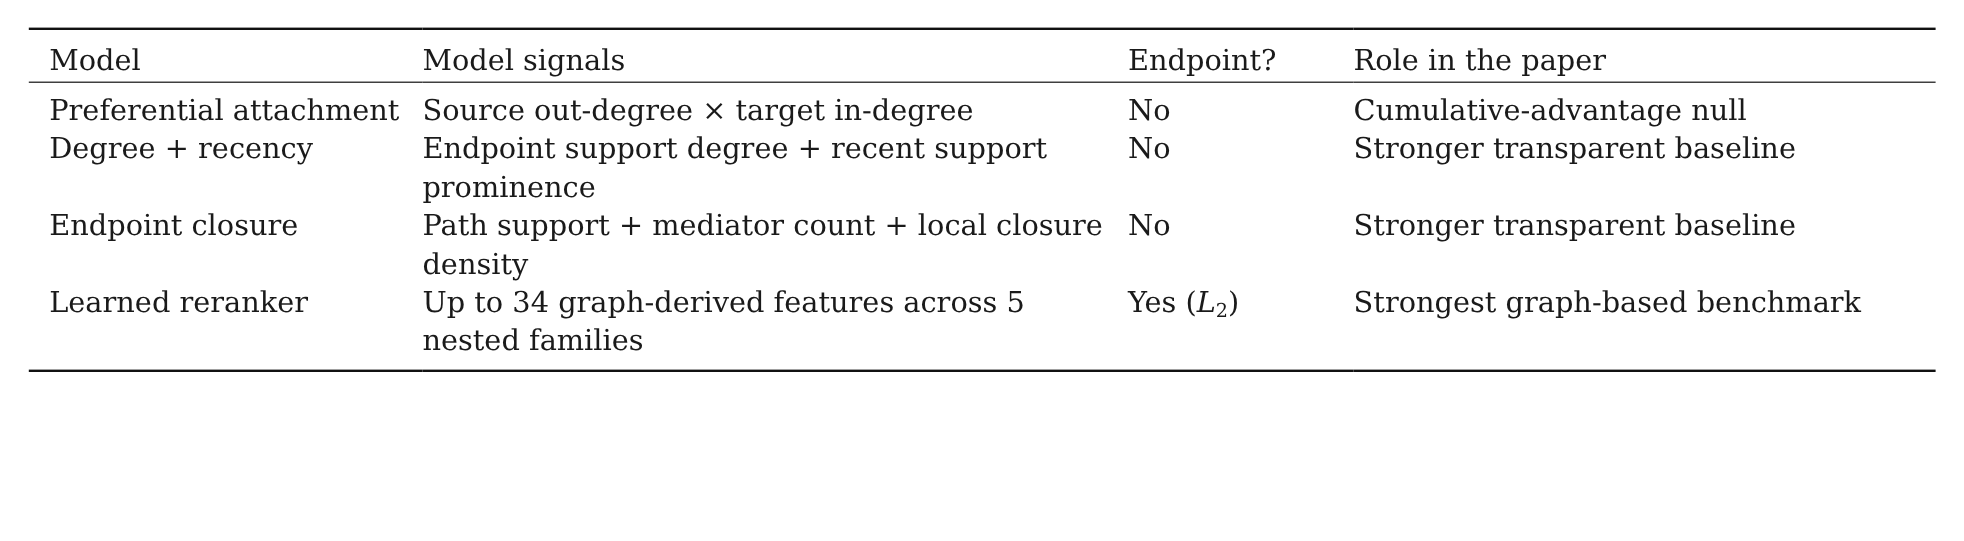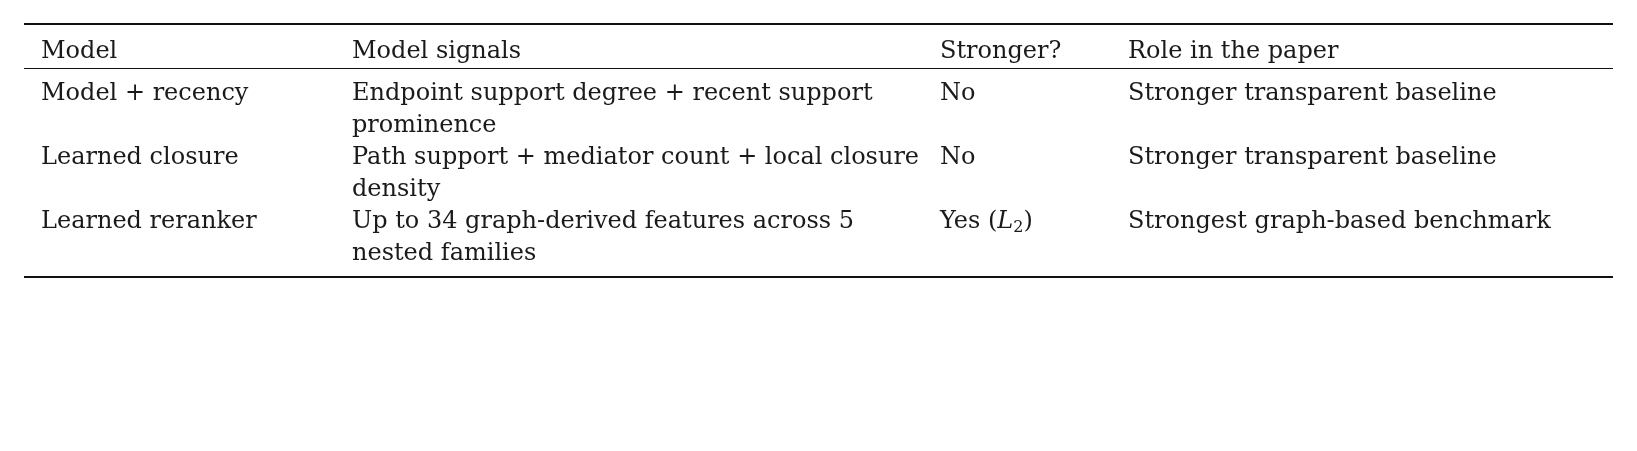--- a/index.html
+++ b/index.html
@@ -56,33 +56,39 @@
 </style>
 </head>
 <body>
 
 <div class="table-wrap">
   <table>
     <thead>
       <tr>
         <th class="c1">Model</th>
         <th class="c2">Model signals</th>
-        <th class="c3">Stronger?</th>
+        <th class="c3">Endpoint?</th>
         <th class="c4">Role in the paper</th>
       </tr>
     </thead>
     <tbody>
       <tr>
-        <td class="c1">Model + recency</td>
+        <td class="c1">Preferential attachment</td>
+        <td class="c2">Source out-degree × target in-degree</td>
+        <td class="c3">No</td>
+        <td class="c4">Cumulative-advantage null</td>
+      </tr>
+      <tr>
+        <td class="c1">Degree + recency</td>
         <td class="c2">Endpoint support degree + recent support prominence</td>
         <td class="c3">No</td>
         <td class="c4">Stronger transparent baseline</td>
       </tr>
       <tr>
-        <td class="c1">Learned closure</td>
+        <td class="c1">Endpoint closure</td>
         <td class="c2">Path support + mediator count + local closure density</td>
         <td class="c3">No</td>
         <td class="c4">Stronger transparent baseline</td>
       </tr>
       <tr>
         <td class="c1">Learned reranker</td>
         <td class="c2">Up to 34 graph-derived features across 5 nested families</td>
         <td class="c3"><span>Yes (</span><span class="math">L</span><span class="sub">2</span><span>)</span></td>
         <td class="c4">Strongest graph-based benchmark</td>
       </tr>

